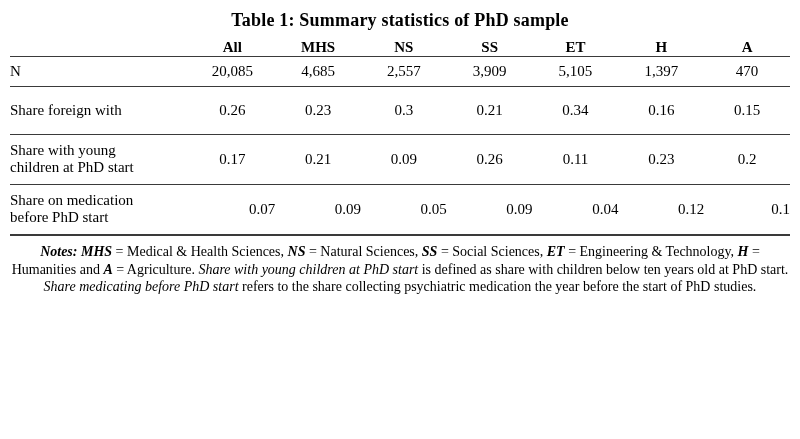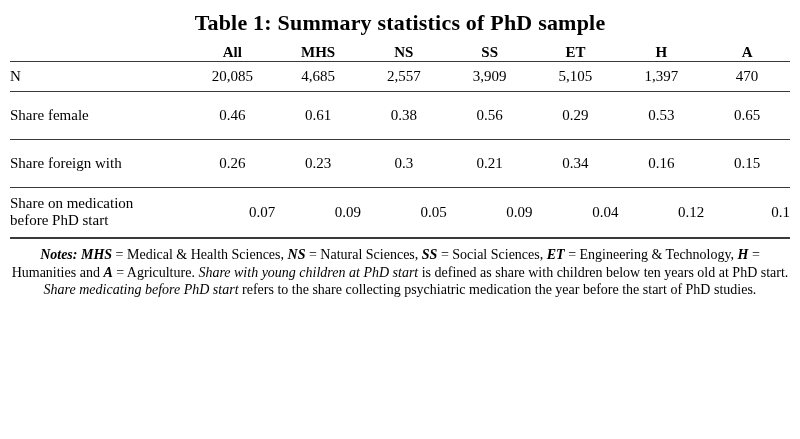--- a/index.html
+++ b/index.html
@@ -17,21 +17,21 @@
   .page {
     width: 800px;
     height: 439px;
     box-sizing: border-box;
     padding: 6px 10px 0 10px;
     position: relative;
   }
   .title {
     text-align: center;
     font-weight: bold;
-    font-size: 22px;
+    font-size: 18px;
     letter-spacing: 0.2px;
     margin: 4px 0 8px 0;
   }
   table.stats {
     width: 100%;
     border-collapse: collapse;
     font-size: 15px;
   }
   table.stats td, table.stats th {
     padding: 0;
@@ -124,46 +124,47 @@
         <td>20,085</td>
         <td>4,685</td>
         <td>2,557</td>
         <td>3,909</td>
         <td>5,105</td>
         <td>1,397</td>
         <td>470</td>
       </tr>
 
 
-      <tr class="r-single rule-mid">
-        <td class="lbl">
-          <span>Share female</span>
-        </td>
-        <td>0.46</td>
-        <td>0.61</td>
-        <td>0.38</td>
-        <td>0.56</td>
-        <td>0.29</td>
-        <td>0.53</td>
-        <td>0.65</td>
-      </tr>
 
       <tr class="r-single rule-mid">
         <td class="lbl">
           <span>Share foreign with</span>
         </td>
         <td>0.26</td>
         <td>0.23</td>
         <td>0.3</td>
         <td>0.21</td>
         <td>0.34</td>
         <td>0.16</td>
         <td>0.15</td>
       </tr>
 
+      <tr class="r-tall rule-mid">
+        <td class="lbl">
+          <span>Share with young</span><br>
+          <span>children at PhD start</span>
+        </td>
+        <td>0.17</td>
+        <td>0.21</td>
+        <td>0.09</td>
+        <td>0.26</td>
+        <td>0.11</td>
+        <td>0.23</td>
+        <td>0.2</td>
+      </tr>
 
       <tr class="r-tall rule-mid rule-bottom">
         <td class="lbl">
           <span>Share on medication</span><br>
           <span>before PhD start</span>
         </td>
         <td>0.07</td>
         <td>0.09</td>
         <td>0.05</td>
         <td>0.09</td>

